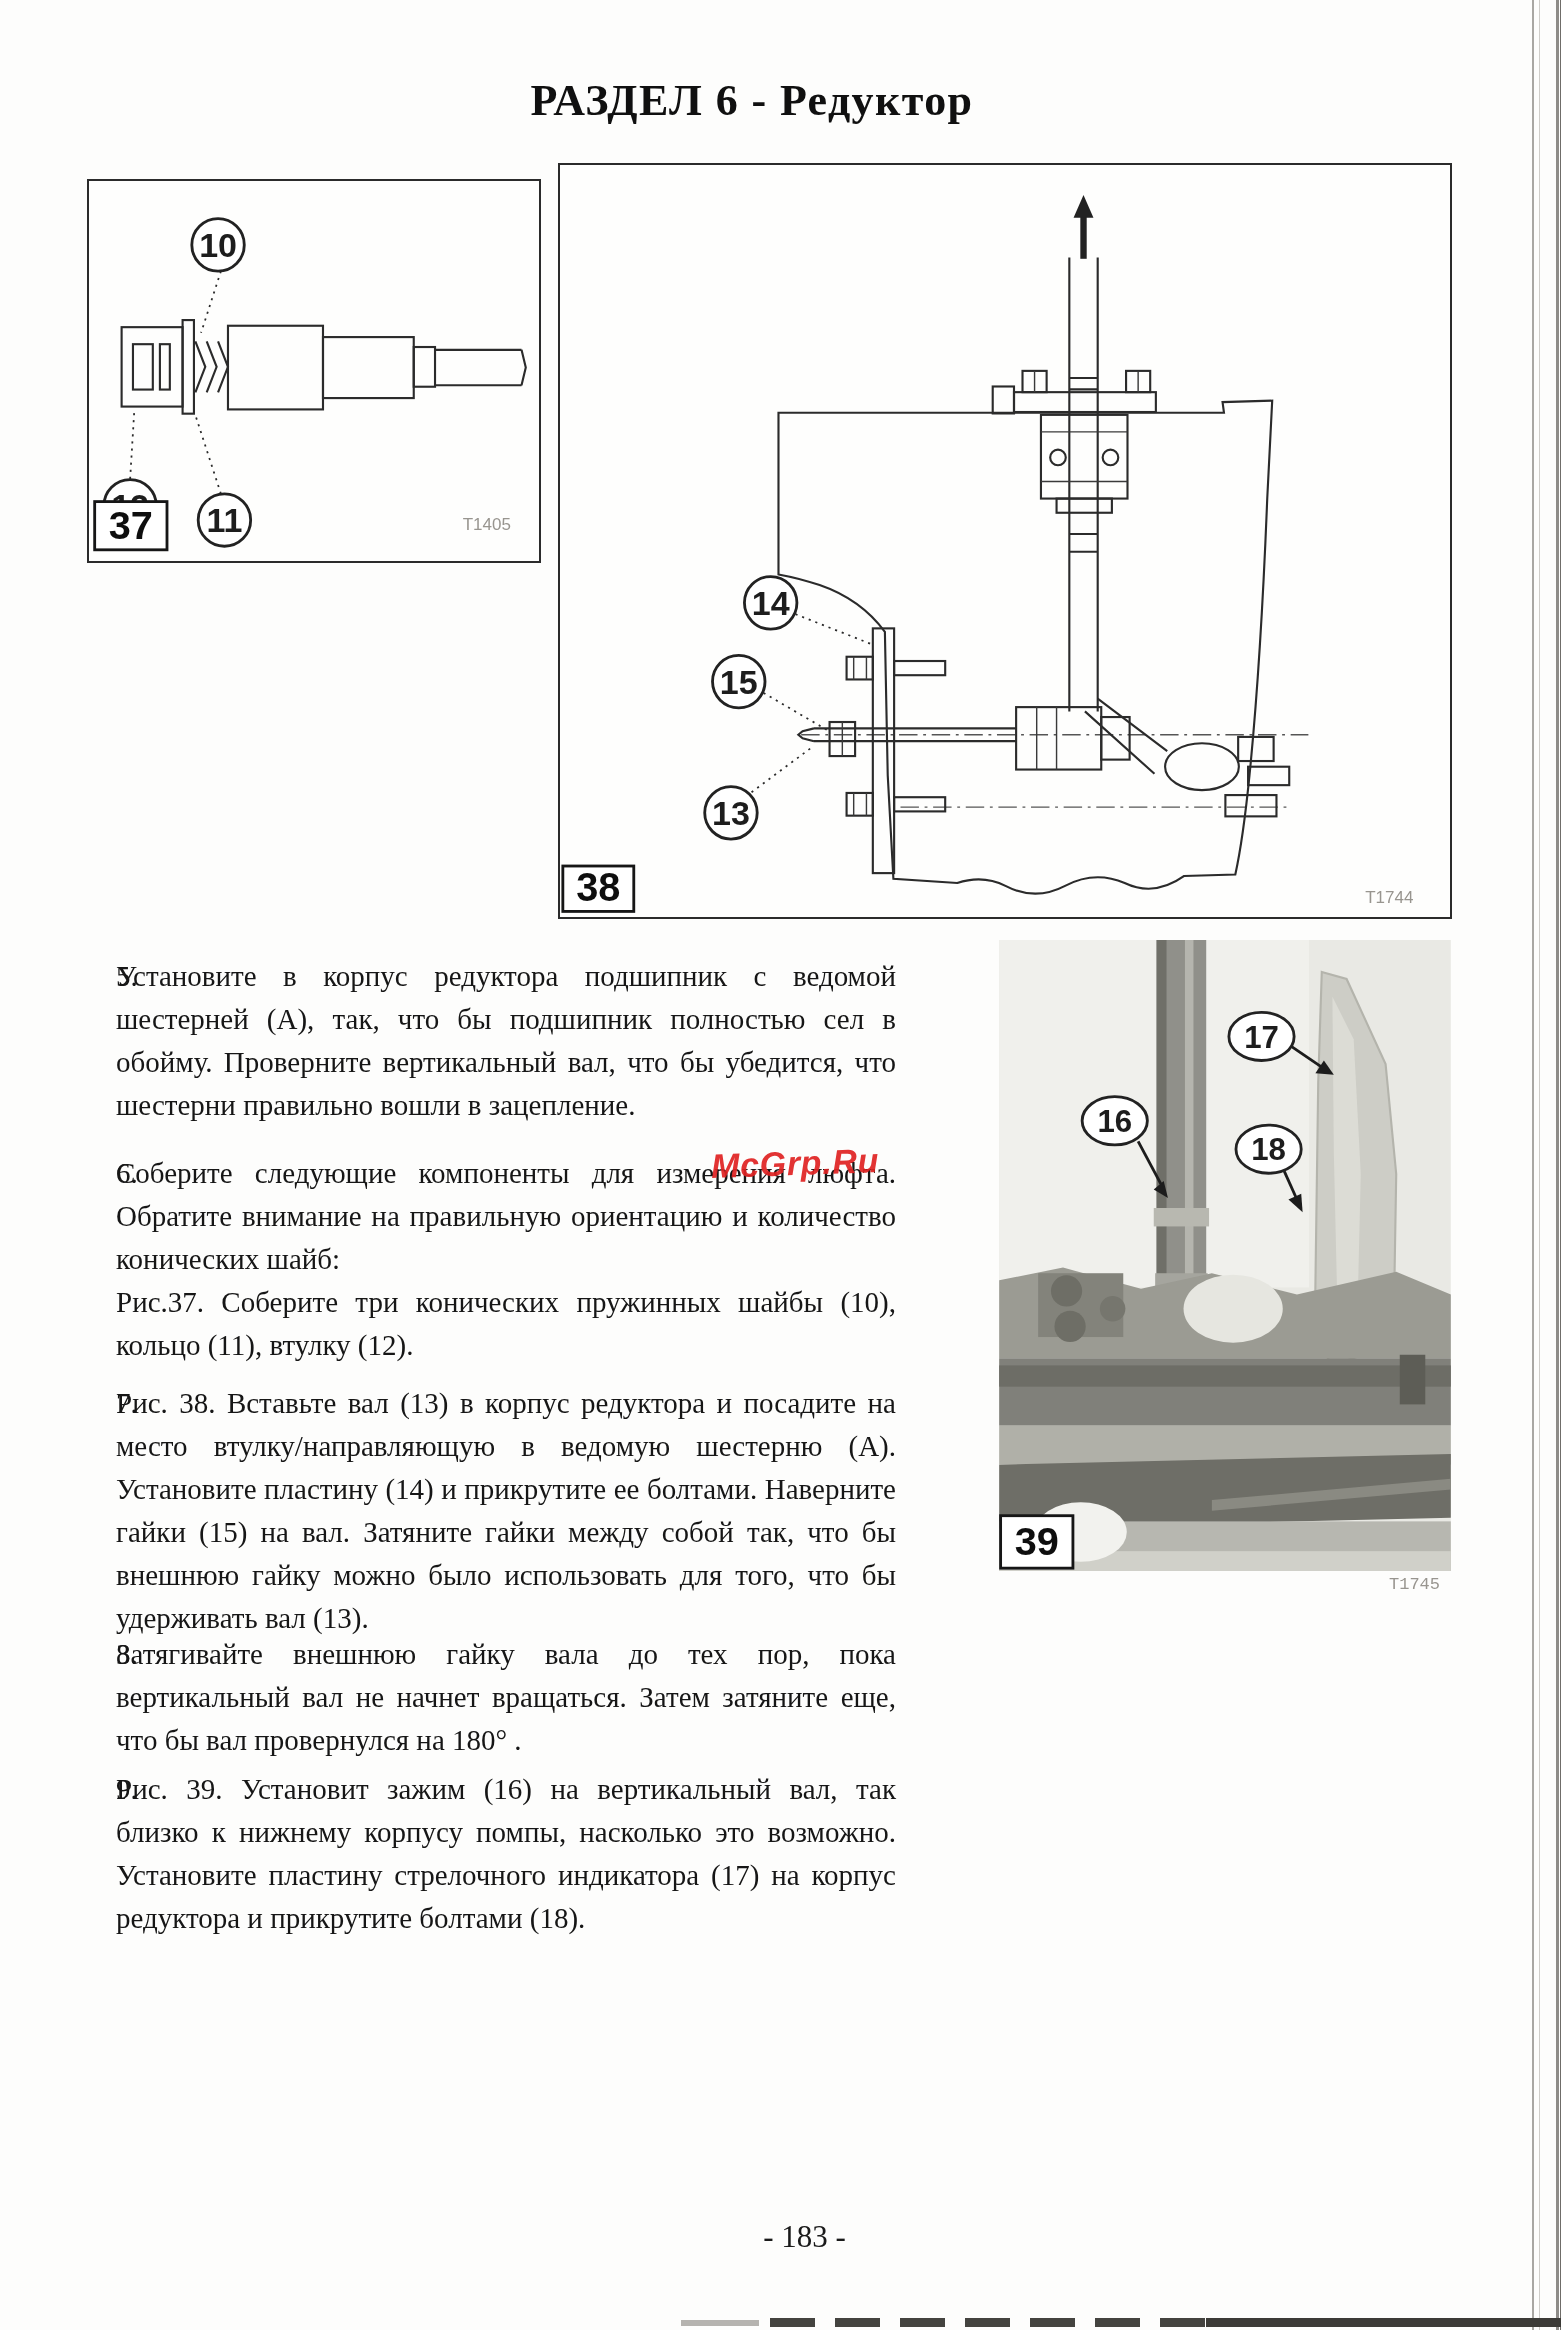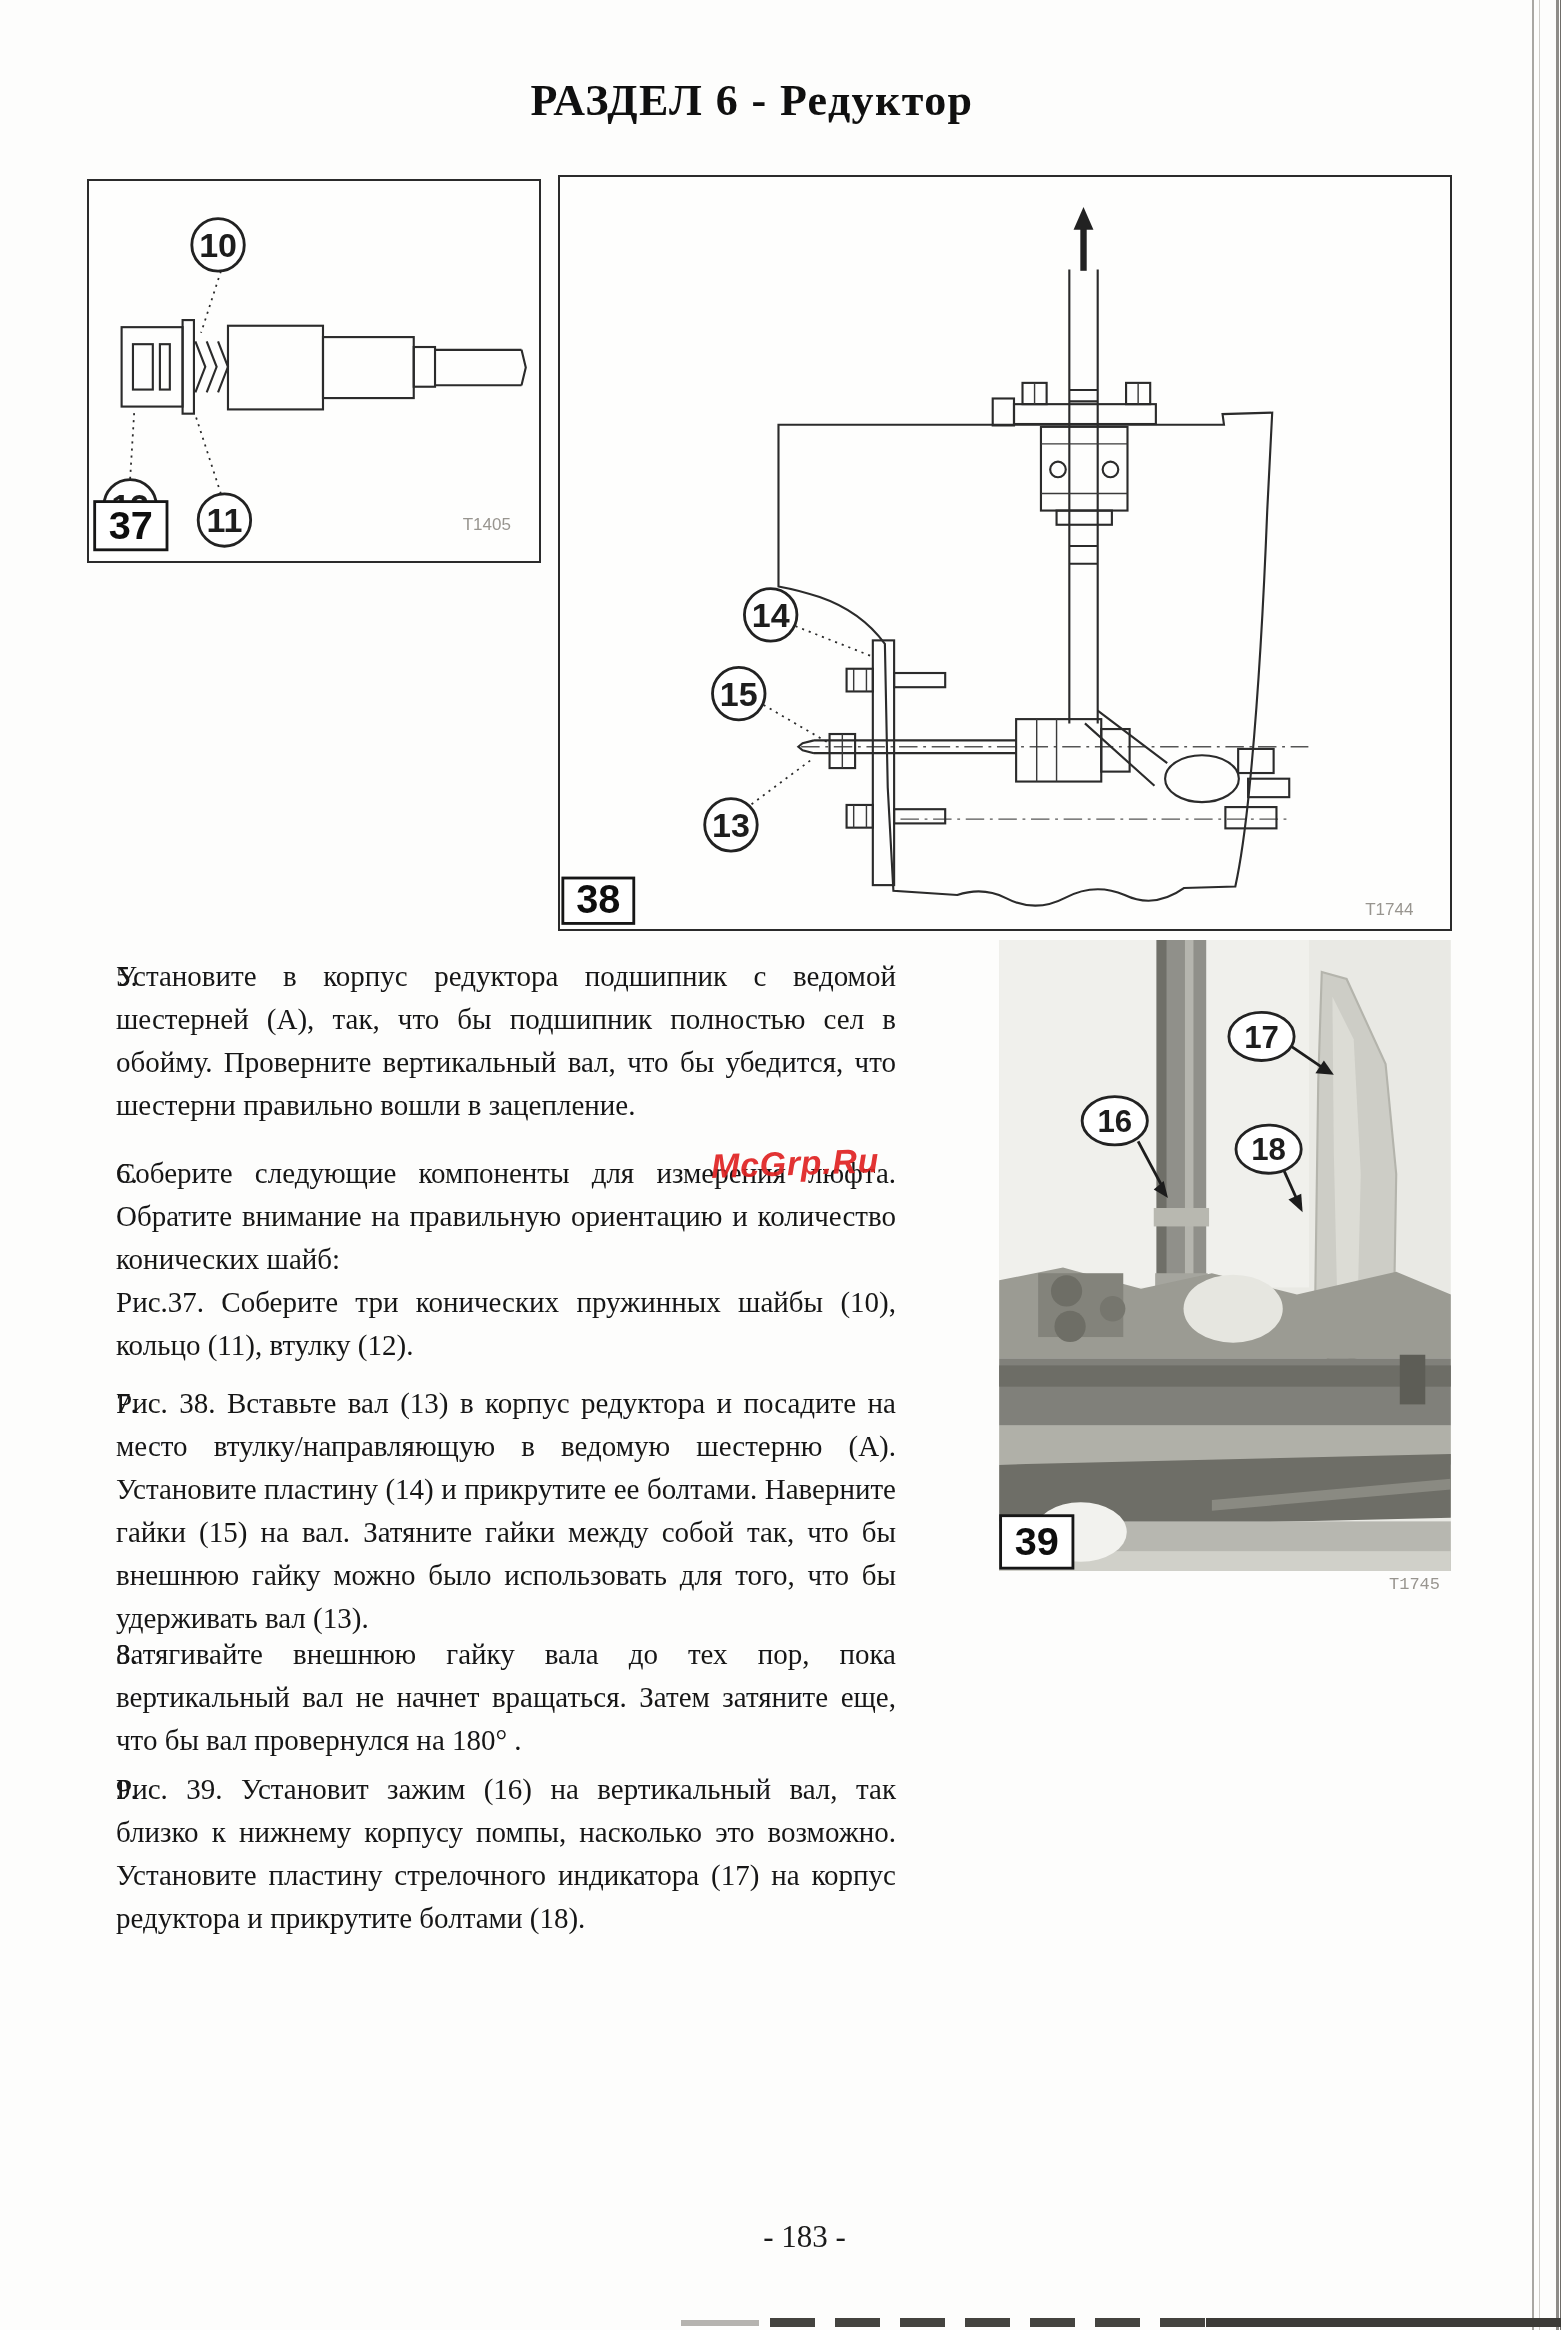--- a/index.html
+++ b/index.html
@@ -88,21 +88,21 @@
       </g>
 
       <g>
         <rect class="figbox" x="8" y="452" width="102" height="68"></rect>
         <text class="fig-num" x="59" y="505" text-anchor="middle">37</text>
       </g>
       <text class="fig-code" x="527" y="492">T1405</text>
     </svg>
   </div>
 
-  <div class="abs figframe" style="left:558px;top:175px;width:890px;height:752px;">
+  <div class="abs figframe" style="left:558px;top:163px;width:890px;height:752px;">
     <svg width="886" height="748" viewBox="0 0 1249 1054">
 
       <g>
         <line x1="738" y1="132" x2="738" y2="70" stroke="#222" stroke-width="9"></line>
         <polygon points="738,42 724,74 752,74" fill="#222"></polygon>
       </g>
 
       <path class="dashdot" d="M340,803 H1055 M480,905 H1030"></path>
 
       <path class="ln" d="M718,130 V770 M758,130 V770 M718,300 H758 M718,316 H758 M718,520 H758 M718,545 H758"></path>

